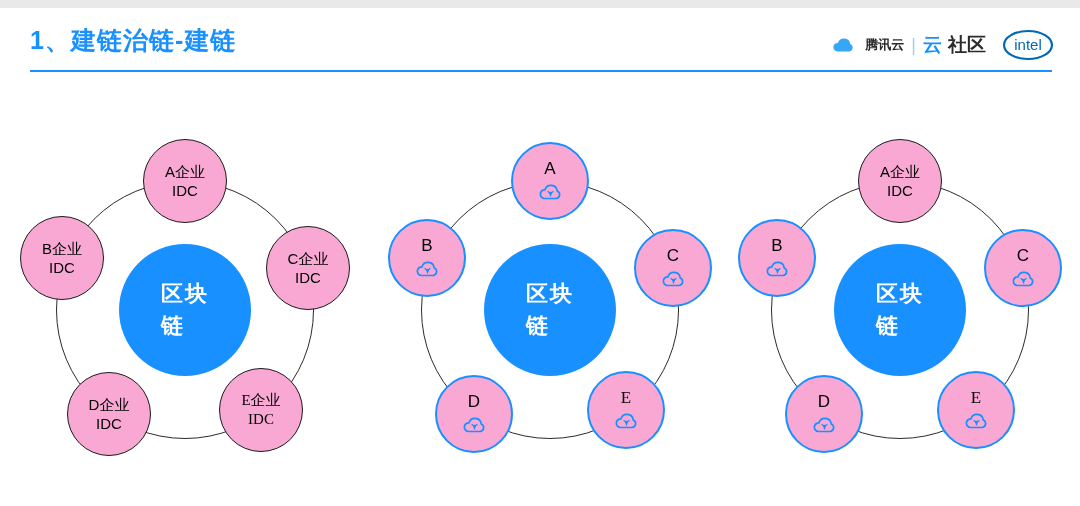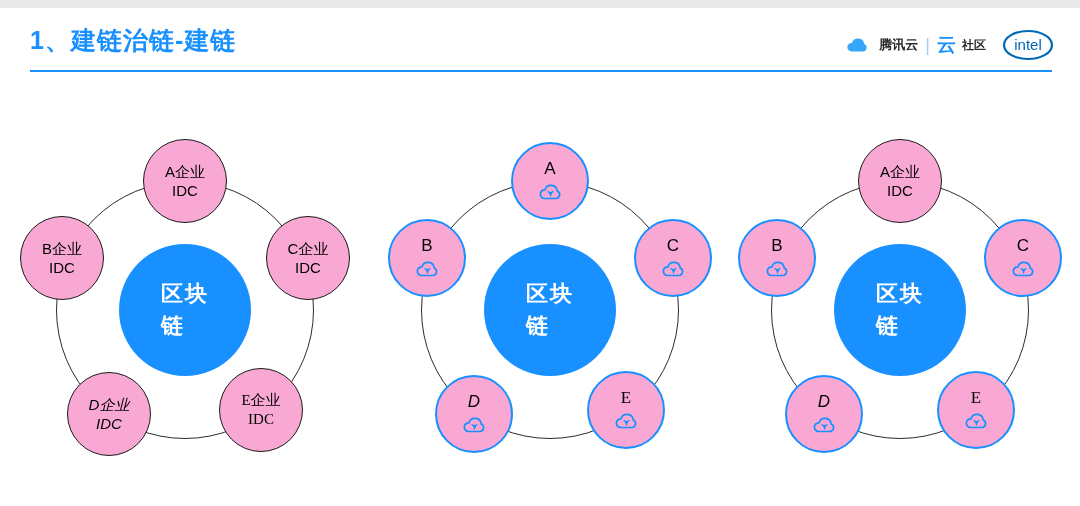--- a/index.html
+++ b/index.html
@@ -23,21 +23,21 @@
   .title-rule{
     position:absolute;left:30px;top:62px;width:1022px;height:2px;background:var(--accent);
   }
   .logos{
     position:absolute;right:26px;top:20px;display:flex;align-items:center;gap:16px;
   }
   .tencent-logo{display:flex;align-items:center;gap:6px;}
   .brand-text{font-size:13px;font-weight:bold;color:var(--text_dark);}
   .logo-divider{font-size:18px;color:#9ecdf5;margin:0 1px;font-weight:normal;}
   .community-cloud{font-size:19px;font-weight:bold;color:var(--accent);}
-  .community-text{font-size:12px;font-weight:bold;color:var(--text_dark);}
+  .community-text{font-size:19px;font-weight:bold;color:var(--text_dark);}
 
   
   .diagram{position:absolute;top:112px;width:360px;height:392px;}
   .diagram-1{left:5px;}
   .diagram-2{left:370px;}
   .diagram-3{left:720px;}
   .ring{
     position:absolute;left:51px;top:61px;width:258px;height:258px;
     border:1.5px solid var(--ring);border-radius:50%;z-index:0;
   }
@@ -54,22 +54,22 @@
     display:flex;flex-direction:column;align-items:center;justify-content:center;
     text-align:center;
   }
   .node.idc{width:84px;height:84px;border:1.6px solid var(--idc_border);}
   .node.idc span{display:block;font-size:15px;line-height:19px;color:#000;}
   .node.cloud{width:78px;height:78px;border:2.6px solid var(--accent);}
   .node .letter{font-size:17px;font-weight:500;color:#000;margin-bottom:1px;}
   .cloud-icon{color:var(--accent);display:block;}
   .pos-top{left:180px;top:61px;}
   .pos-left{left:57px;top:138px;}
-  .pos-right{left:303px;top:138px;}
-  .pos-bl{left:104px;top:294px;font-style:italic;}
+  .pos-right{left:303px;top:148px;}
+  .pos-bl{left:104px;top:294px;}
   .pos-br{left:256px;top:290px;font-family:Liberation Serif, serif;}
 </style>
 </head>
 <body>
 
 <div class="slide">
 
   <div class="title">1、建链治链-建链</div>
   <div class="title-rule"></div>
 

